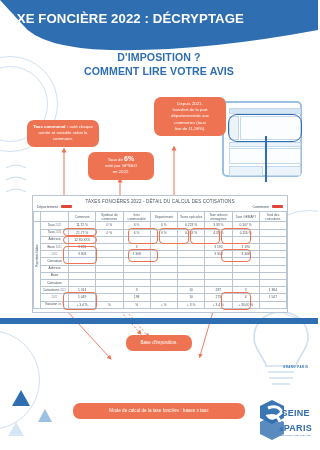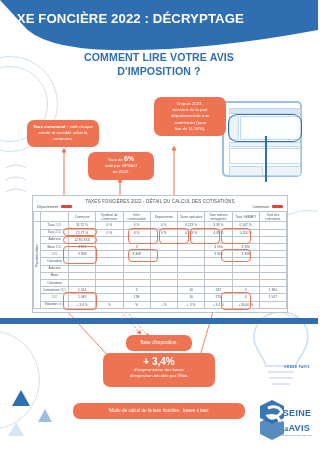--- a/index.html
+++ b/index.html
@@ -141,22 +141,22 @@
   </div>
 
   <div class="header-swoosh">
     <svg width="318" height="72" viewBox="0 0 318 72" preserveAspectRatio="none">
       <path d="M0 0 L318 0 L318 30 Q200 52 110 50 Q40 48 22 24 L0 0 Z" fill="#2f6eb0"></path>
     </svg>
   </div>
   <div class="header-title">TAXE FONCIÈRE 2022 : DÉCRYPTAGE</div>
 
   <div class="subtitle">
+    <div>D'IMPOSITION ?</div>
     <div>COMMENT LIRE VOTRE AVIS</div>
-    <div>D'IMPOSITION ?</div>
   </div>
 
   <div id="avis-doc">
     <div class="avis-inner">
       <div class="avis-cell" style="left:2px; top:2px; width:72px; height:6px; background:#d7e6f4;"></div>
       <div class="avis-cell" style="left:2px; top:10px; width:10px; height:24px;"></div>
       <div class="avis-cell" style="left:13px; top:10px; width:61px; height:24px; background:#fbfdff;"></div>
       <div class="avis-cell" style="left:2px; top:36px; width:72px; height:5px;"></div>
       <div class="avis-cell" style="left:2px; top:42px; width:72px; height:16px; background:#fbfdff;"></div>
       <div class="avis-cell" style="left:2px; top:60px; width:34px; height:10px; background:#eaf2fa;"></div>
@@ -380,39 +380,34 @@
     <div class="ring" style="left:95px;  top:53px; width:30px; height:13px;"></div>
     <div class="ring" style="left:188px; top:53px; width:30px; height:13px;"></div>
     <div class="ring" style="left:30px;  top:96px; width:34px; height:18px;"></div>
     <div class="ring" style="left:188px; top:96px; width:30px; height:18px;"></div>
   </div>
 
   <div class="blue-strip"></div>
 
   <div class="callout" id="callout-base-imposition">Base d'imposition.</div>
 
-  <div class="callout" id="callout-augmentation">
-    <span class="big">+ 3,4%</span>
-    <div>d'augmentation des bases</div>
-    <div>d'imposition décidée par l'État.</div>
-  </div>
 
   <div class="callout" id="callout-mode-calcul">Mode de calcul de la taxe foncière : bases x taux</div>
 
   <div class="tri" style="left:12px; bottom:44px; border-left:9px solid transparent; border-right:9px solid transparent; border-bottom:16px solid #2f6eb0;"></div>
   <div class="tri" style="left:38px; bottom:28px; border-left:7px solid transparent; border-right:7px solid transparent; border-bottom:13px solid #9cc0e2;"></div>
   <div class="tri" style="left:8px;  bottom:14px; border-left:8px solid transparent; border-right:8px solid transparent; border-bottom:14px solid #d6e6f4;"></div>
 
   <svg id="logo" viewBox="0 0 56 48">
     <path d="M18 4 L30 10 L30 22 L18 28 L6 22 L6 10 Z" fill="#2f6eb0" opacity="0.95"></path>
     <path d="M18 20 L30 26 L30 38 L18 44 L6 38 L6 26 Z" fill="#2f6eb0" opacity="0.8"></path>
     <path d="M14 12 q10 -4 14 4 q-10 10 -14 4 q10 -2 12 6" fill="none" stroke="#ffffff" stroke-width="3"></path>
   </svg>
   <div class="logo-text">
     <div class="logo-top">GRAND PARIS</div>
     <div class="logo-mid">SEINE</div>
     <div>
-      <span class="logo-amp">&amp;</span><span class="logo-mid">AVIS</span>
+      <span class="logo-amp">&amp;</span><span class="logo-mid">PARIS</span>
     </div>
     <div class="logo-bot">COMMUNAUTÉ URBAINE</div>
   </div>
 
 </div>
 
 </body></html>

